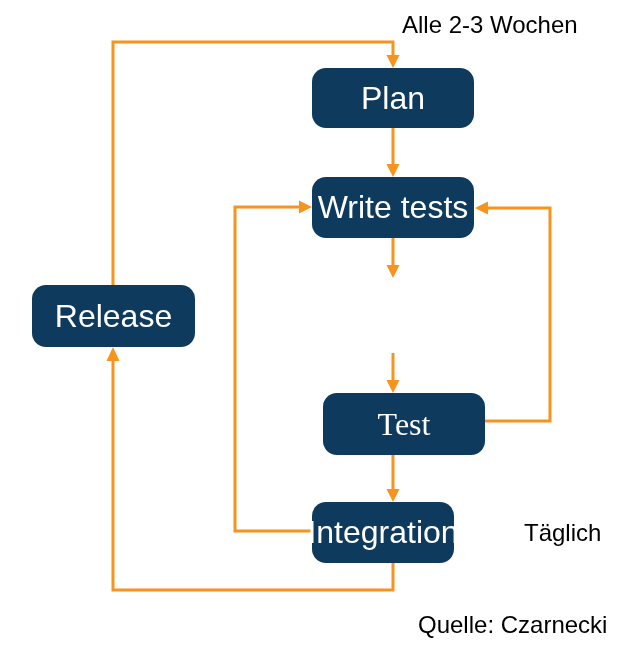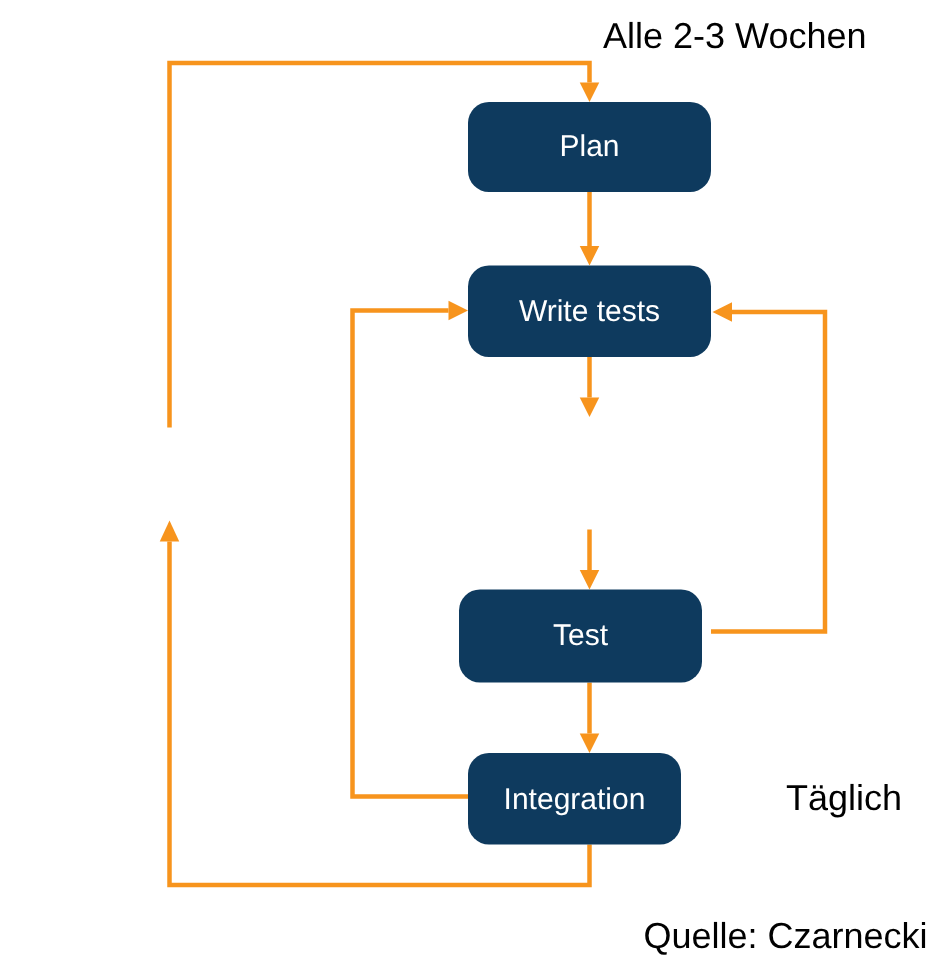--- a/index.html
+++ b/index.html
@@ -33,40 +33,40 @@
   }
   svg.edge-layer polygon { fill: var(--arrow); }
   .node {
     position: absolute;
     background: var(--node-fill);
     color: var(--node-text);
     border-radius: 14px;
     display: flex;
     align-items: center;
     justify-content: center;
-    font-size: 20px;
+    font-size: 32px;
     line-height: 1.2;
     text-align: center;
     white-space: pre-line;
   }
   .node-plan        { left: 312px; top:  68px; width: 162px; height: 60px; }
   .node-write-tests { left: 312px; top: 177px; width: 162px; height: 61px; text-align: right; }
   .node-pair        { left: 265px; top: 278px; width: 256px; height: 75px; }
-  .node-test        { left: 306px; top: 393px; width: 162px; height: 62px; }
+  .node-test        { left: 323px; top: 393px; width: 162px; height: 62px; font-family: Liberation Serif, serif; }
   .node-integration { left: 312px; top: 502px; width: 142px; height: 61px; }
   .node-release     { left:  32px; top: 285px; width: 163px; height: 62px; }
   .annotation {
     position: absolute;
     color: var(--annotation-text);
     font-size: 24px;
     white-space: nowrap;
   }
   .annotation-cycle  { left: 402px; top:  11px; }
   .annotation-daily  { left: 492px; top: 519px; margin-left: 32px; }
-  .annotation-source { left: 418px; top: 611px; margin-left: 11px; }
+  .annotation-source { left: 418px; top: 611px; }
 </style>
 </head>
 <body>
 
 <div class="canvas">
 
   <svg class="edge-layer" viewBox="0 0 623 645" aria-hidden="true">
 
     <path d="M113,285 L113,42 L393,42 L393,55"></path>
     <polygon points="386.5,55 399.5,55 393,68"></polygon>
@@ -103,18 +103,21 @@
 
 
   <div class="node node-test">
     <span>Test</span>
   </div>
 
   <div class="node node-integration">
     <span>Integration</span>
   </div>
 
+  <div class="node node-release">
+    <span>Release</span>
+  </div>
 
   <div class="annotation annotation-cycle">Alle 2-3 Wochen</div>
   <div class="annotation annotation-daily">Täglich</div>
   <div class="annotation annotation-source">Quelle: Czarnecki</div>
 
 </div>
 
 </body></html>

